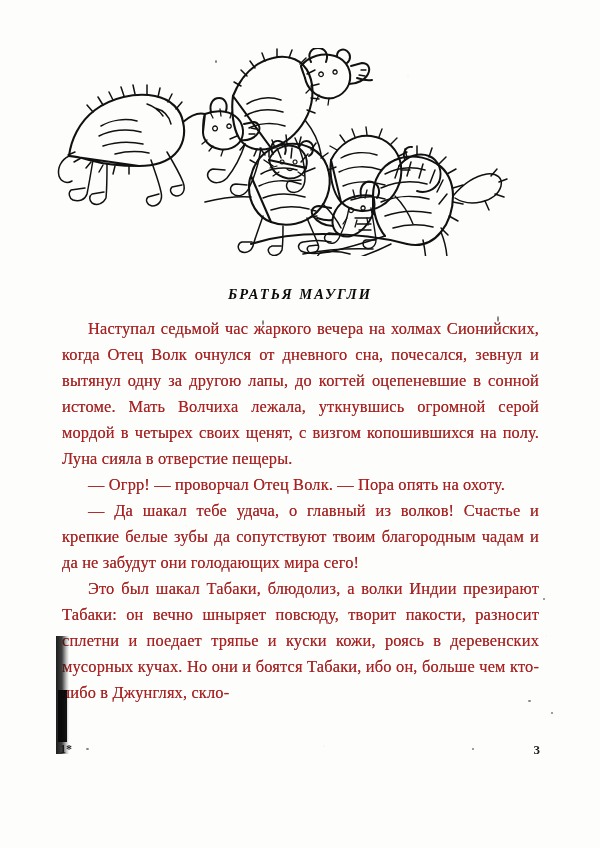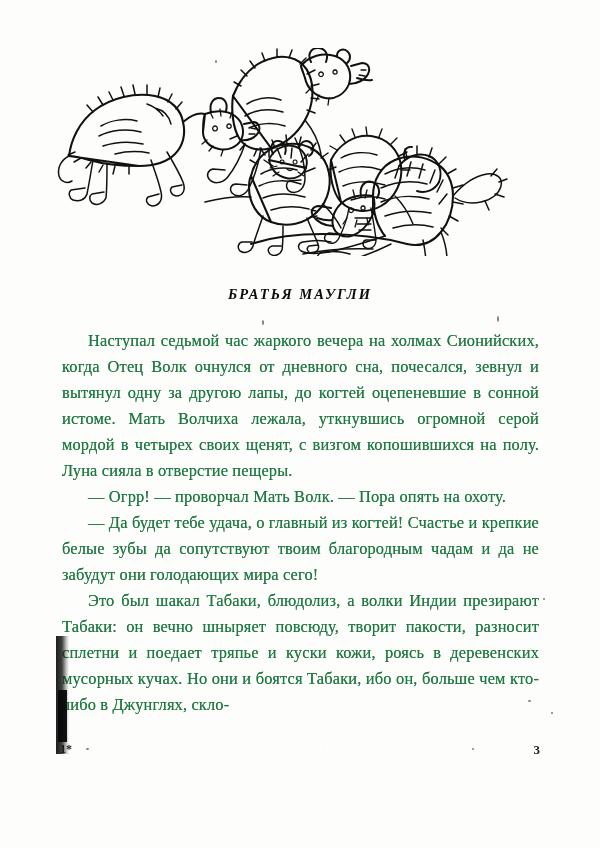--- a/index.html
+++ b/index.html
@@ -68,23 +68,22 @@
   #body-text {
     position: absolute;
     left: 62px;
     top: 316px;
     width: 477px;
     font-family: "Liberation Serif", serif;
     font-size: 16.4px;
     line-height: 26.0px;
     text-align: justify;
     text-justify: inter-word;
-    color: #15803d;
+    color: #b91c1c;
     letter-spacing: 0.15px;
-    margin-top: 12px;
   }
   #body-text p {
     margin: 0;
     text-indent: 26px;
     
     text-shadow: 0 0 0.45px rgba(0,0,0,0.55);
   }
 
   
   
@@ -322,22 +321,22 @@
           <path d="M300,170 l16,0 M302,176 l14,0 M304,182 l12,0"></path>
         </g>
       </g>
     </svg>
   </div>
 
   <div id="chapter-title">БРАТЬЯ МАУГЛИ</div>
 
   <div id="body-text">
     <p>Наступал седьмой час жаркого вечера на холмах Сионийских, когда Отец Волк очнулся от дневного сна, почесался, зевнул и вытянул одну за другою лапы, до когтей оцепеневшие в сонной истоме. Мать Волчиха лежала, уткнувшись огромной серой мордой в четырех своих щенят, с визгом копошившихся на полу. Луна сияла в отверстие пещеры.</p>
-    <p>— Огрр! — проворчал Мать Волк. — Пора опять на охоту.</p>
-    <p>— Да будет тебе удача, о главный из когтей! Счастье и крепкие белые зубы да сопутствуют твоим благородным чадам и да не забудут они голодающих мира сего!</p>
+    <p>— Огрр! — проворчал Отец Волк. — Пора опять на охоту.</p>
+    <p>— Да шакал тебе удача, о главный из волков! Счастье и крепкие белые зубы да сопутствуют твоим благородным чадам и да не забудут они голодающих мира сего!</p>
     <p>Это был шакал Табаки, блюдолиз, а волки Индии презирают Табаки: он вечно шныряет повсюду, творит пакости, разносит сплетни и поедает тряпье и куски кожи, роясь в деревенских мусорных кучах. Но они и боятся Табаки, ибо он, больше чем кто-либо в Джунглях, скло-</p>
   </div>
 
   <div id="gutter-smudge"></div>
   <div id="gutter-smudge-2"></div>
 
   <div class="speck" style="left:262px; top:320px; width:2px; height:5px;"></div>
   <div class="speck" style="left:497px; top:316px; width:2px; height:6px;"></div>
   <div class="speck" style="left:543px; top:598px; width:2px; height:2px;"></div>
   <div class="speck" style="left:528px; top:700px; width:3px; height:2px;"></div>

